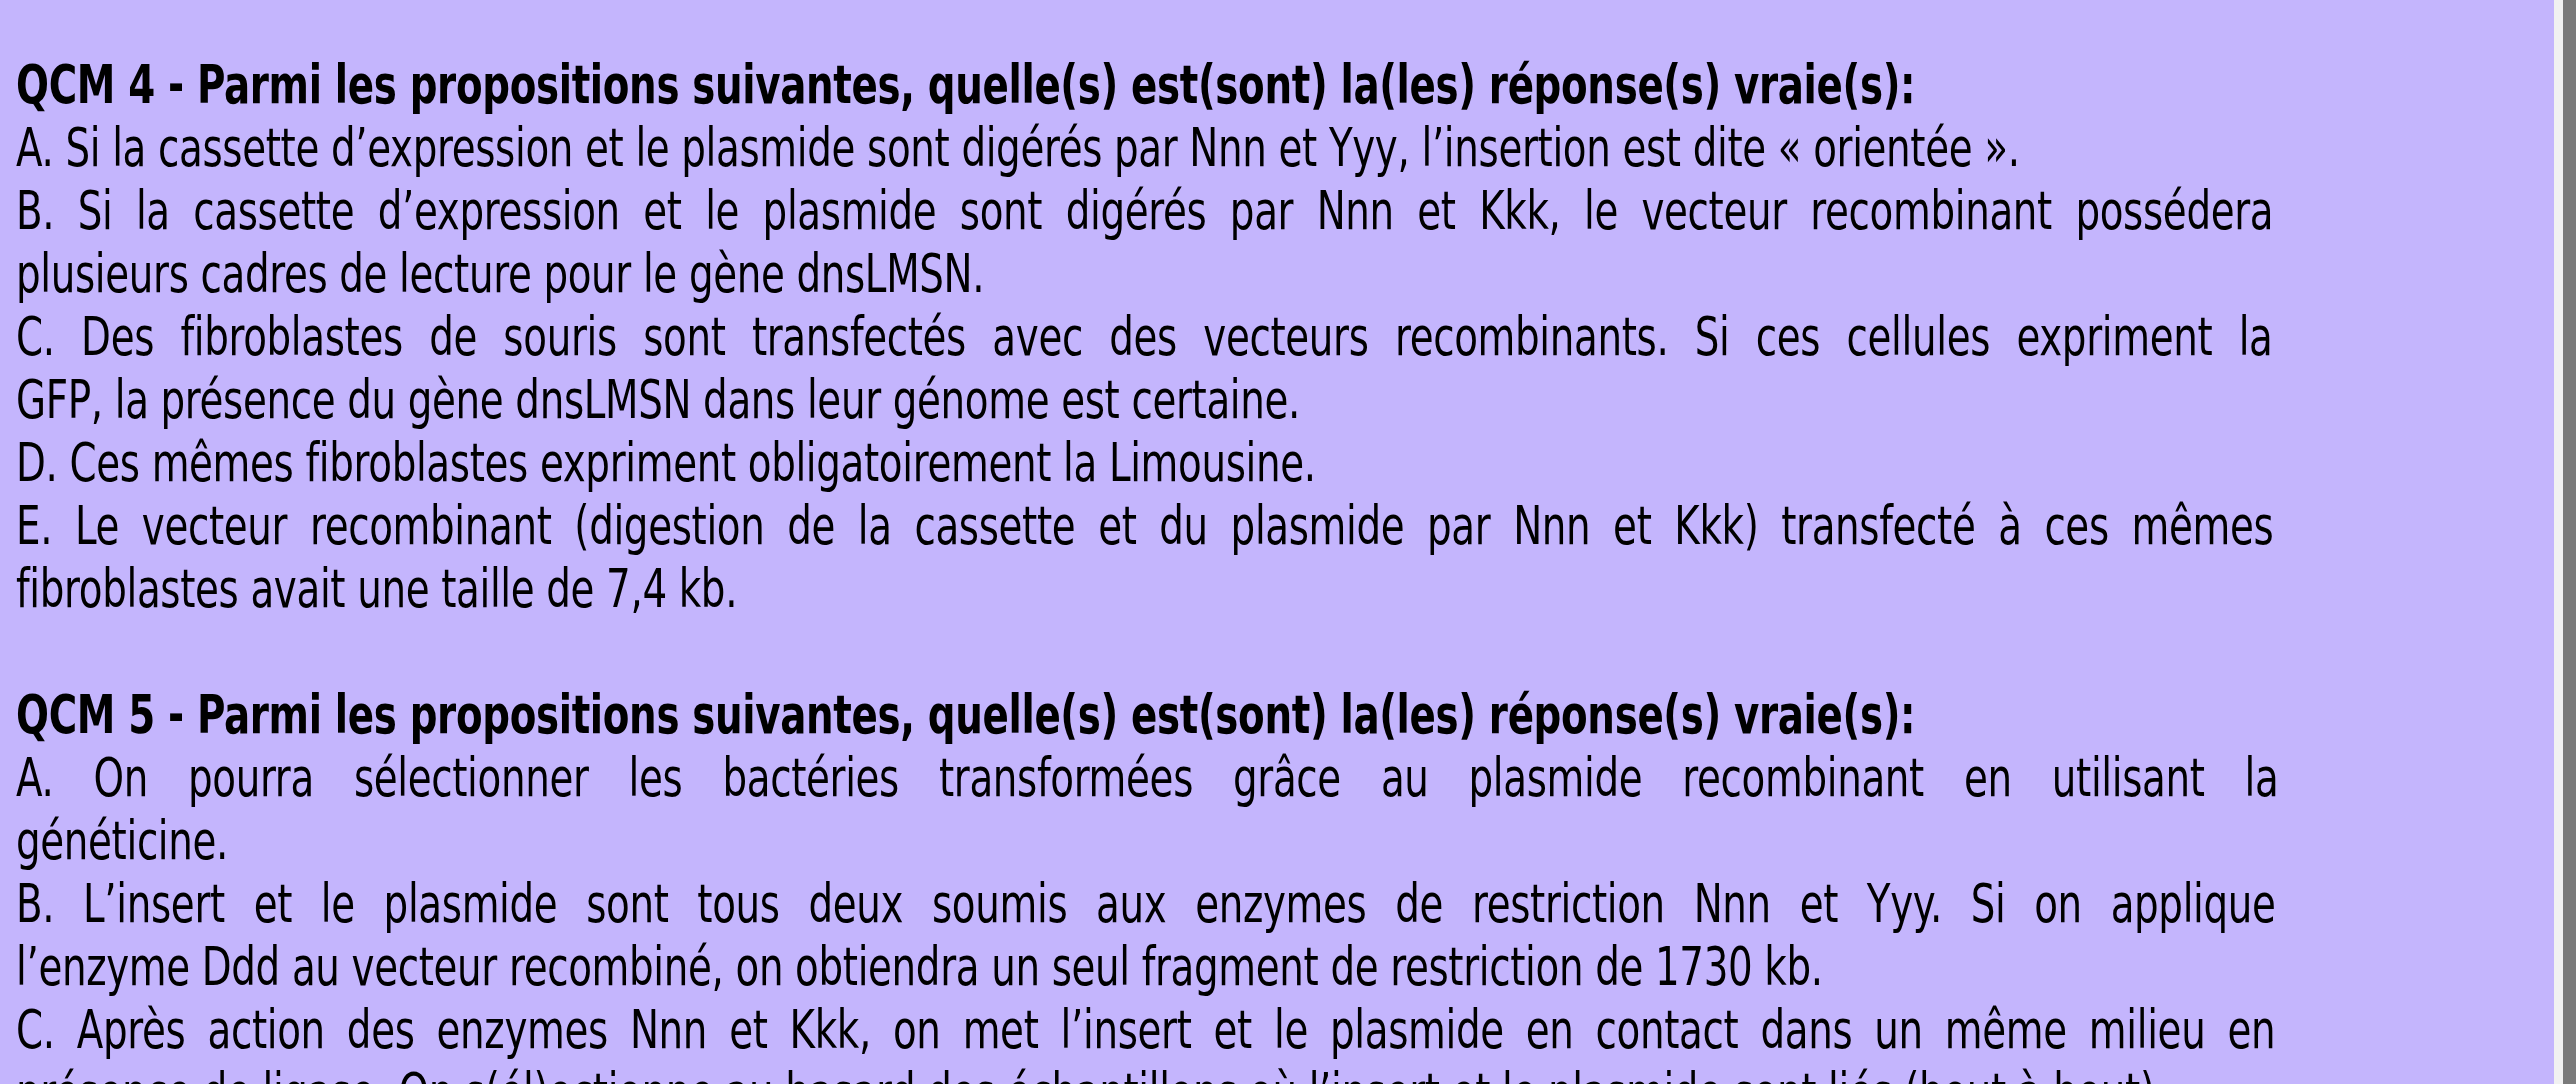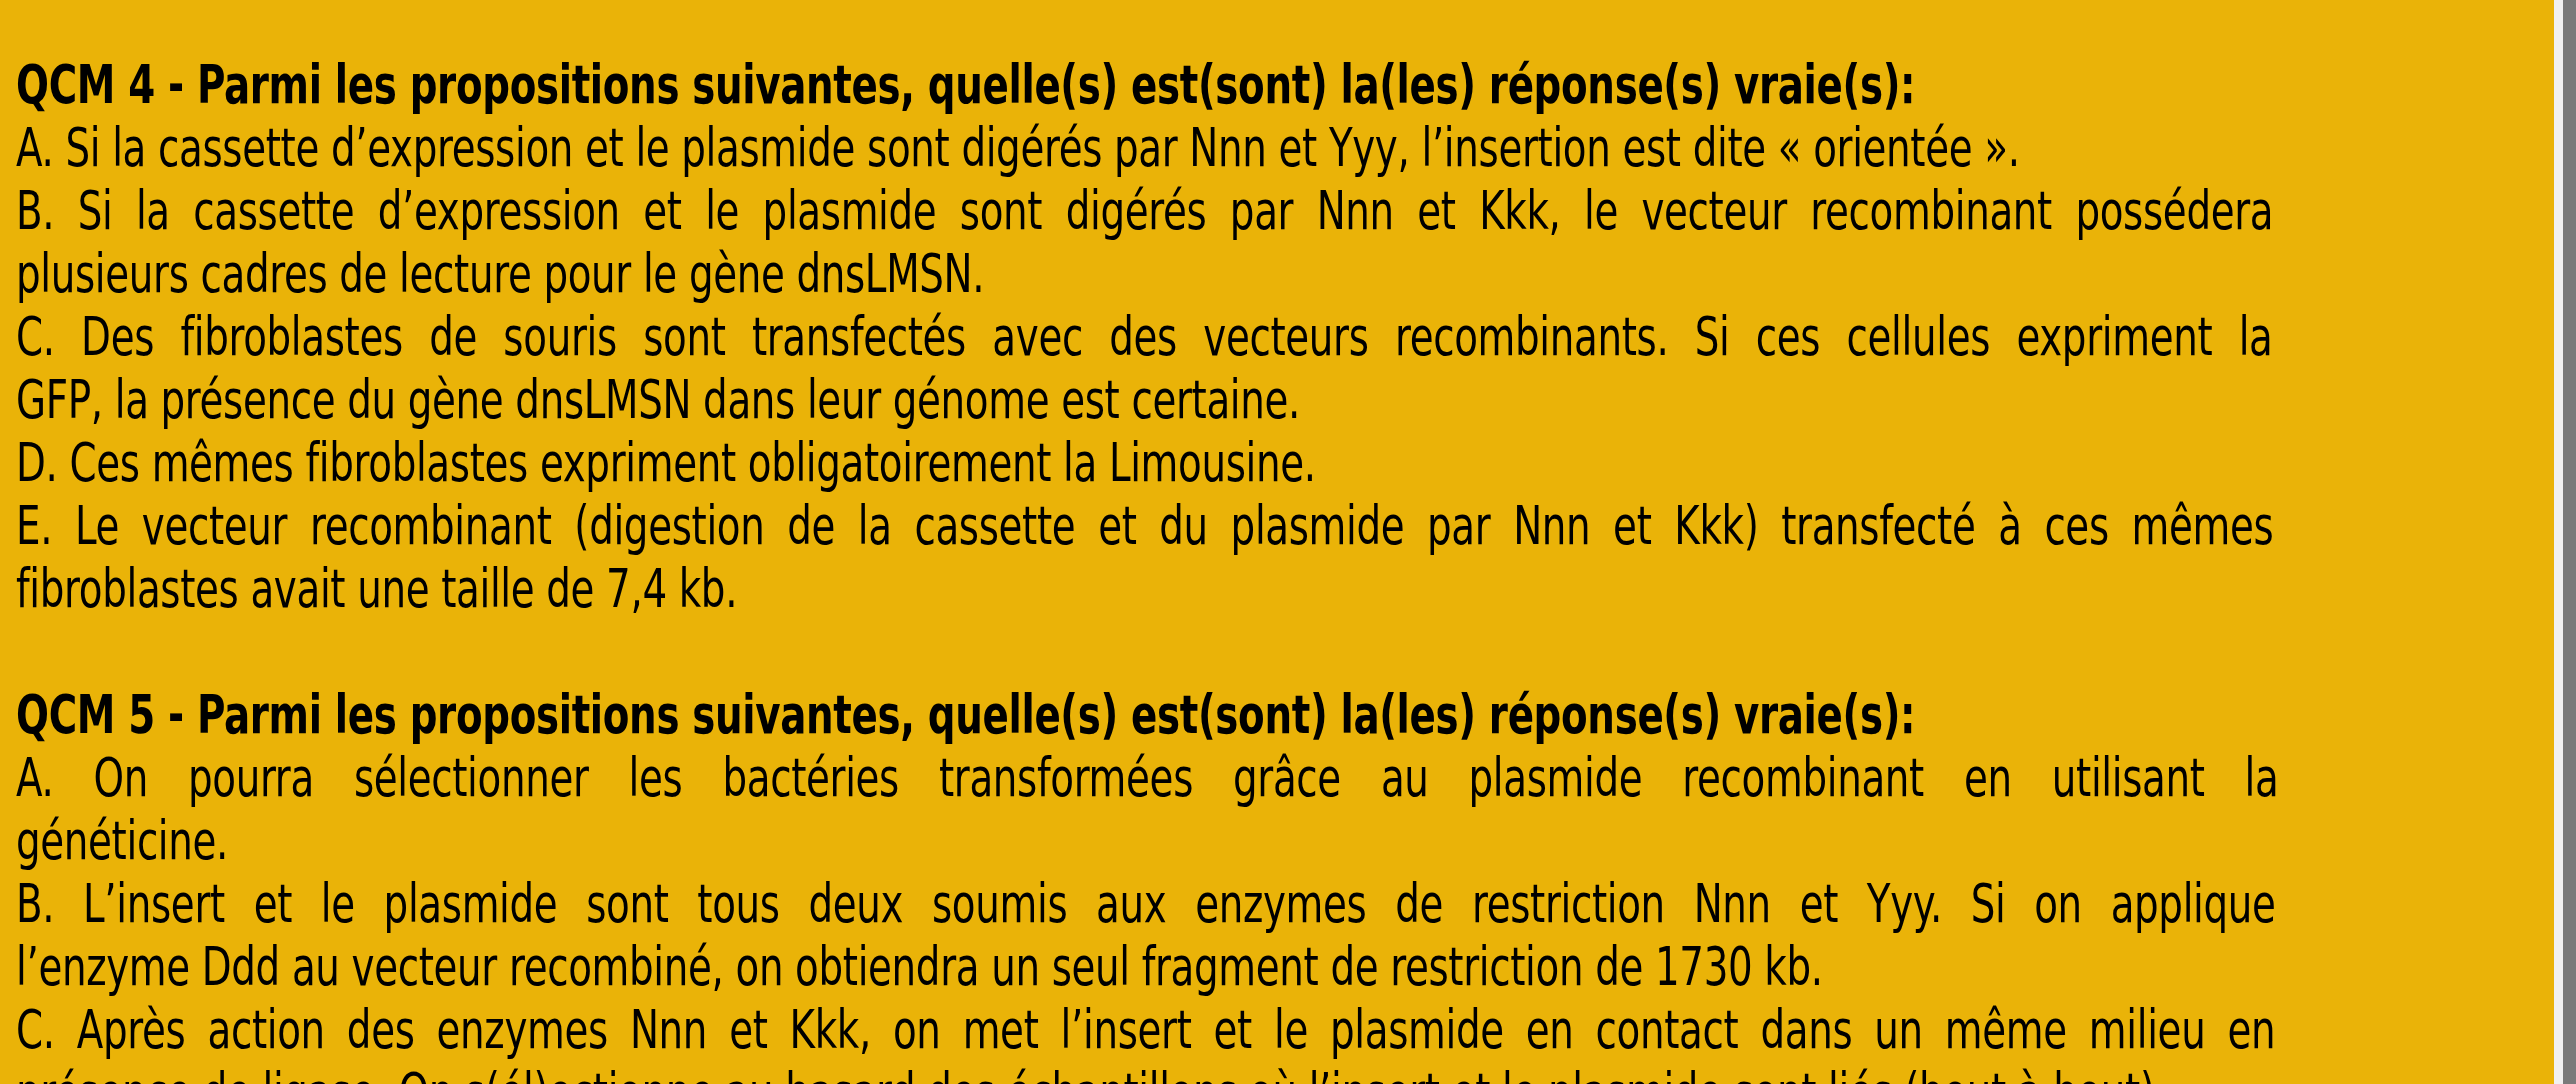--- a/index.html
+++ b/index.html
@@ -6,21 +6,21 @@
   body {
     width: 2576px; height: 1085px;
     overflow: hidden;
     background: #ffffff;
     position: relative;
     font-family: "DejaVu Sans", "Liberation Sans", sans-serif;
   }
   .page {
     position: absolute; left: 0; top: 0;
     width: 2554px; height: 1085px;
-    background: #eab308;
+    background: #c4b5fd;
     overflow: hidden;
   }
   .text-block {
     position: absolute; left: 16px; top: 0;
     width: 3158px;
     padding-top: 53px;
     transform: scaleX(0.719);
     transform-origin: top left;
     font-size: 54px;
     line-height: 63px;

